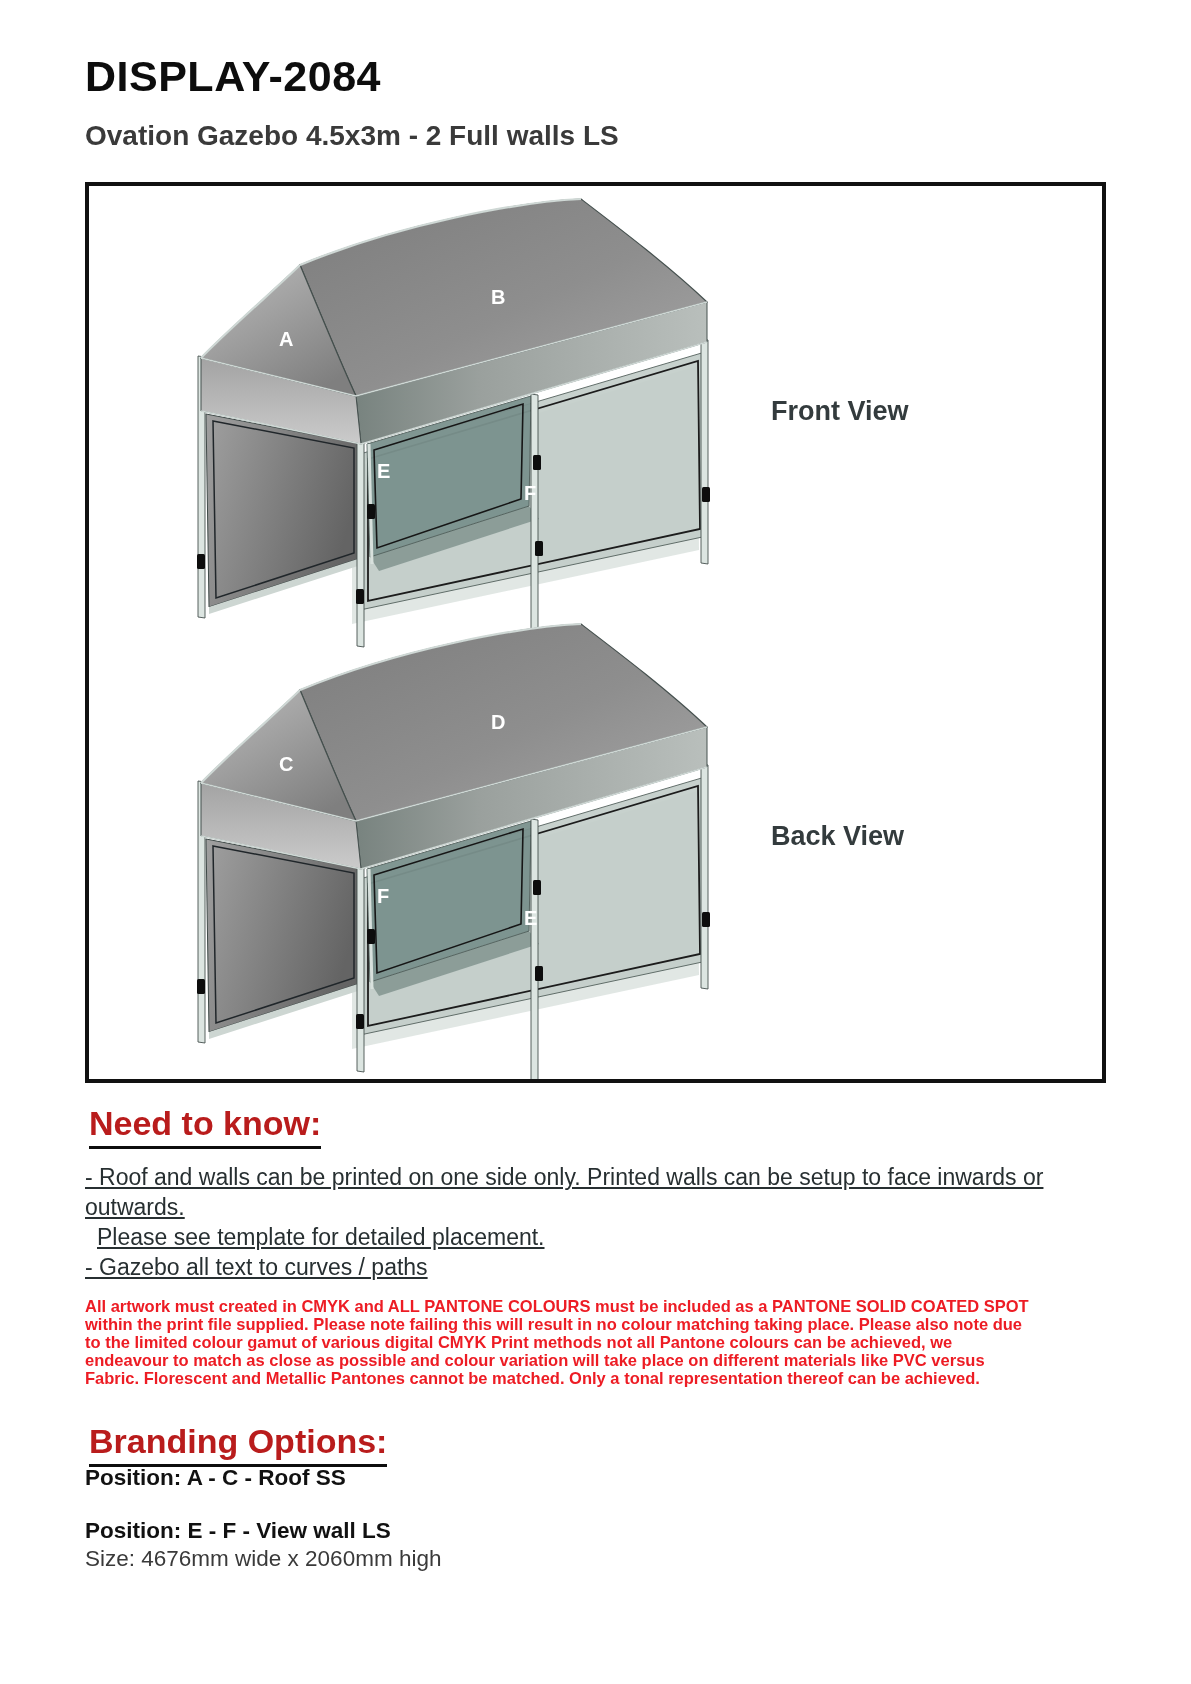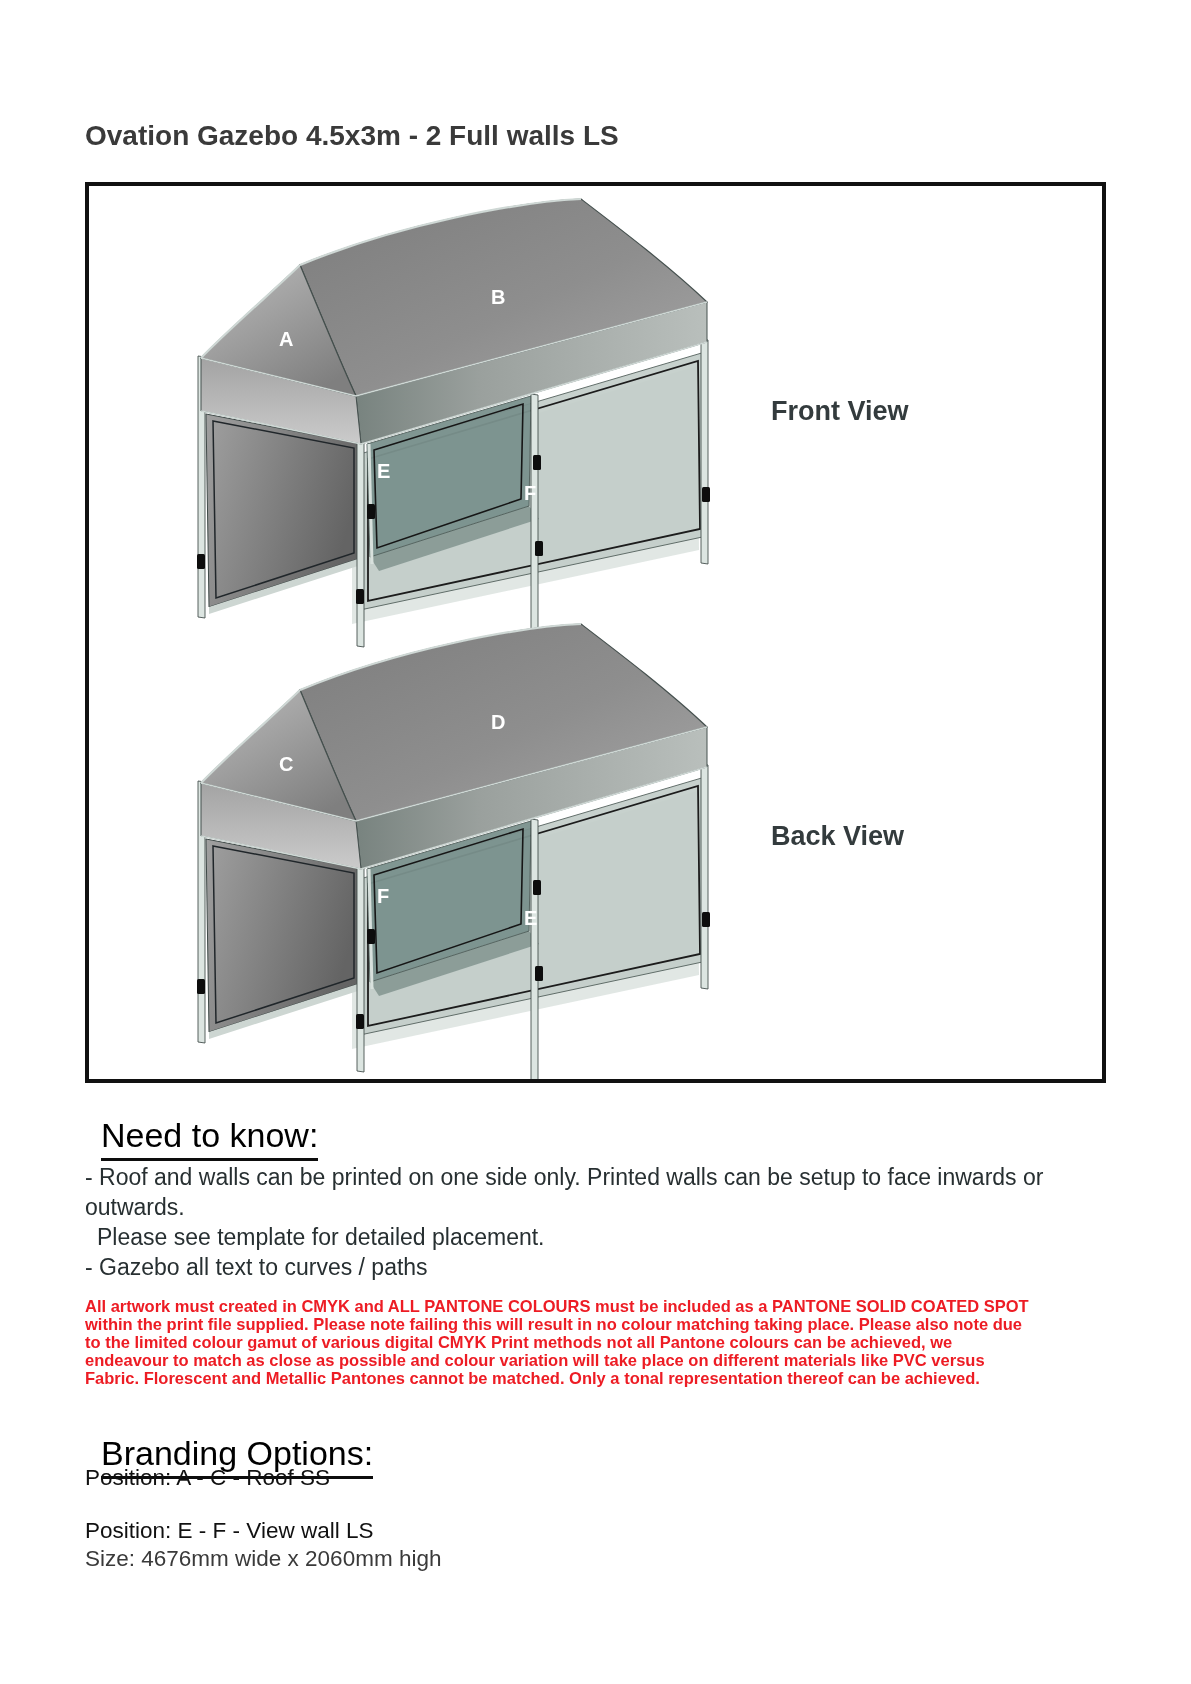--- a/index.html
+++ b/index.html
@@ -30,51 +30,52 @@
   .panel-letter{
     font-family:"Liberation Sans", sans-serif;
     font-size:20px;font-weight:bold;fill:#ffffff;
   }
   .view-title{
     font-family:"Liberation Sans", sans-serif;
     font-size:27px;font-weight:bold;fill:#333b3d;
   }
   .section-heading{
     position:absolute;left:85px;
-    font-size:34px;font-weight:normal;color:#000000;margin:16px;
+    font-size:34px;font-weight:bold;color:#b91c1c;margin:4px;
   }
   .section-heading span{
     display:inline-block;border-bottom:3px solid #0d0d0d;padding-bottom:3px;
   }
   .need-heading{top:1100px;}
   .bullets{
     position:absolute;left:85px;top:1162px;width:990px;
-    font-size:23px;color:#272f31;line-height:30px;
+    font-size:23px;color:#272f31;line-height:30px;text-decoration:underline;
   }
   .bullets .indent{padding-left:12px;}
   .bullets b{color:#1c2325;}
   .warning{
     position:absolute;left:85px;top:1297px;width:980px;
     font-size:16.5px;font-weight:bold;color:#ed1c24;
     line-height:18px;white-space:pre-line;
   }
   .branding-heading{top:1418px;}
   .branding-grid{
     position:absolute;left:85px;top:1464px;width:990px;
     display:grid;grid-template-columns:400px auto;
     grid-row-gap:25px;
   }
-  .brand-pos{font-size:22.5px;font-weight:normal;color:#111;line-height:28px;}
+  .brand-pos{font-size:22.5px;font-weight:bold;color:#111;line-height:28px;}
   .brand-size{font-size:22.5px;color:#3a3a3a;line-height:28px;}
 </style>
 </head>
 <body>
 
 <div class="page">
 
+  <h1 class="doc-title">DISPLAY-2084</h1>
   <div class="doc-subtitle">Ovation Gazebo 4.5x3m - 2 Full walls LS</div>
 
   <div class="diagram-box">
     <svg width="1013" height="893" viewBox="0 0 1013 893">
       <defs>
         <linearGradient id="gRoof" x1="0" y1="0" x2="1" y2="1">
           <stop offset="0" stop-color="#7d7d7d"></stop>
           <stop offset="0.55" stop-color="#8e8e8e"></stop>
           <stop offset="1" stop-color="#a7a7a7"></stop>
         </linearGradient>

